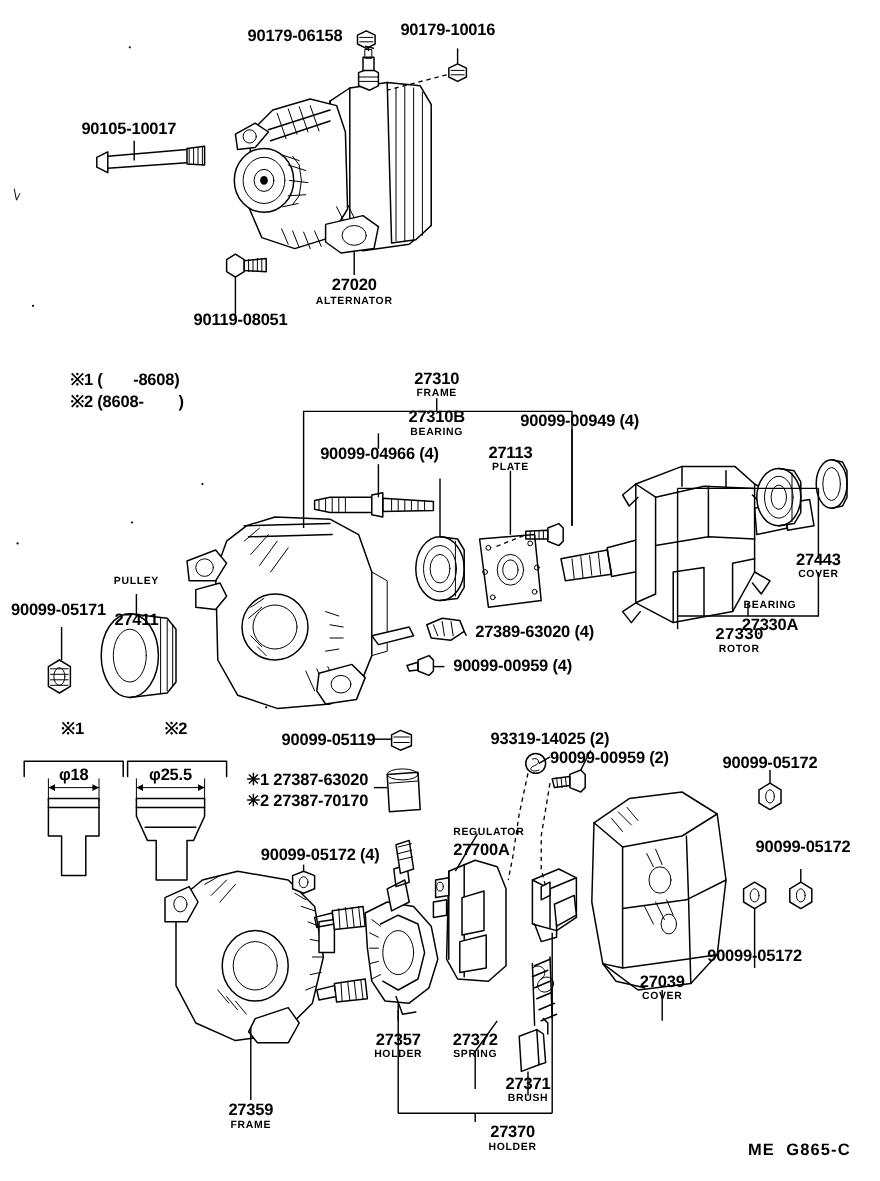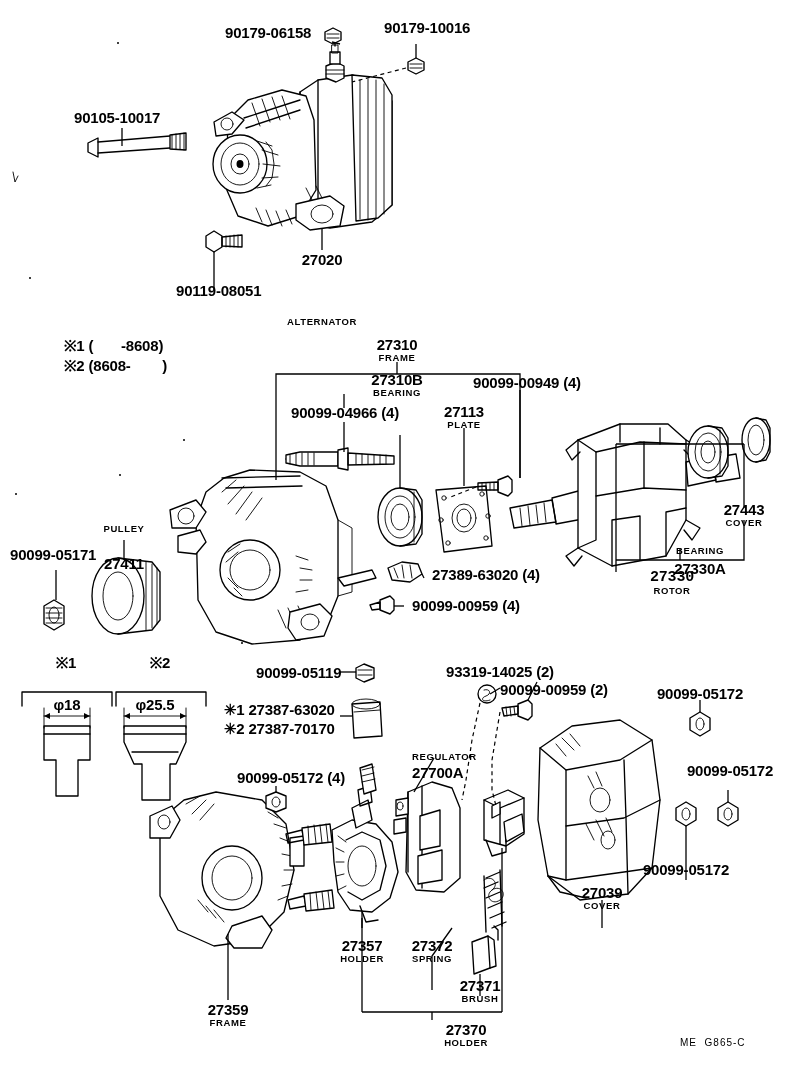--- a/index.html
+++ b/index.html
@@ -28,22 +28,22 @@
   .num {
     font-size: 15px;
     font-weight: bold;
   }
   .sub {
     font-size: 9.5px;
     font-weight: bold;
     letter-spacing: 0.6px;
   }
   .footer {
-    font-size: 10px;
-    font-weight: normal;
+    font-size: 15px;
+    font-weight: bold;
     letter-spacing: 1px;
   }
   .ctr { text-align: center; transform: translateX(-50%); }
   svg.art {
     position: absolute;
     left: 0; top: 0;
     width: 800px;
     height: 1074px;
     pointer-events: none;
   }
@@ -460,25 +460,25 @@
       <path d="M362 928 L362 912"></path>
       <path d="M228 1000 L228 934"></path>
       <path d="M480 974 L480 996"></path>
       <path d="M432 990 L432 956 L452 928"></path>
       <path d="M432 1020 L432 1012 M432 1012 L362 1012 M362 1012 L362 918"></path>
       <path d="M432 1012 L502 1012 M502 1012 L502 848"></path>
     </g>
   </svg>
 
   <div class="lbl num" style="left:225px; top:25px;">90179-06158</div>
-  <div class="lbl num" style="left:384px; top:20px;">90179-10016</div>
+  <div class="lbl num" style="left:364px; top:20px;">90179-10016</div>
   <div class="lbl num" style="left:74px; top:110px;">90105-10017</div>
   <div class="lbl num" style="left:176px; top:283px;">90119-08051</div>
   <div class="lbl num ctr" style="left:322px; top:252px;">27020</div>
-  <div class="lbl sub ctr" style="left:322px; top:269px;margin-top:48px;">ALTERNATOR</div>
+  <div class="lbl sub ctr" style="left:322px; top:269px;">ALTERNATOR</div>
 
   <div class="lbl num" style="left:64px; top:338px;text-align:center;">※1 (       -8608)</div>
   <div class="lbl num" style="left:64px; top:358px;">※2 (8608-        )</div>
 
   <div class="lbl num ctr" style="left:397px; top:337px;">27310</div>
   <div class="lbl sub ctr" style="left:397px; top:353px;">FRAME</div>
 
   <div class="lbl num ctr" style="left:397px; top:372px;">27310B</div>
   <div class="lbl sub ctr" style="left:397px; top:388px;">BEARING</div>
 

